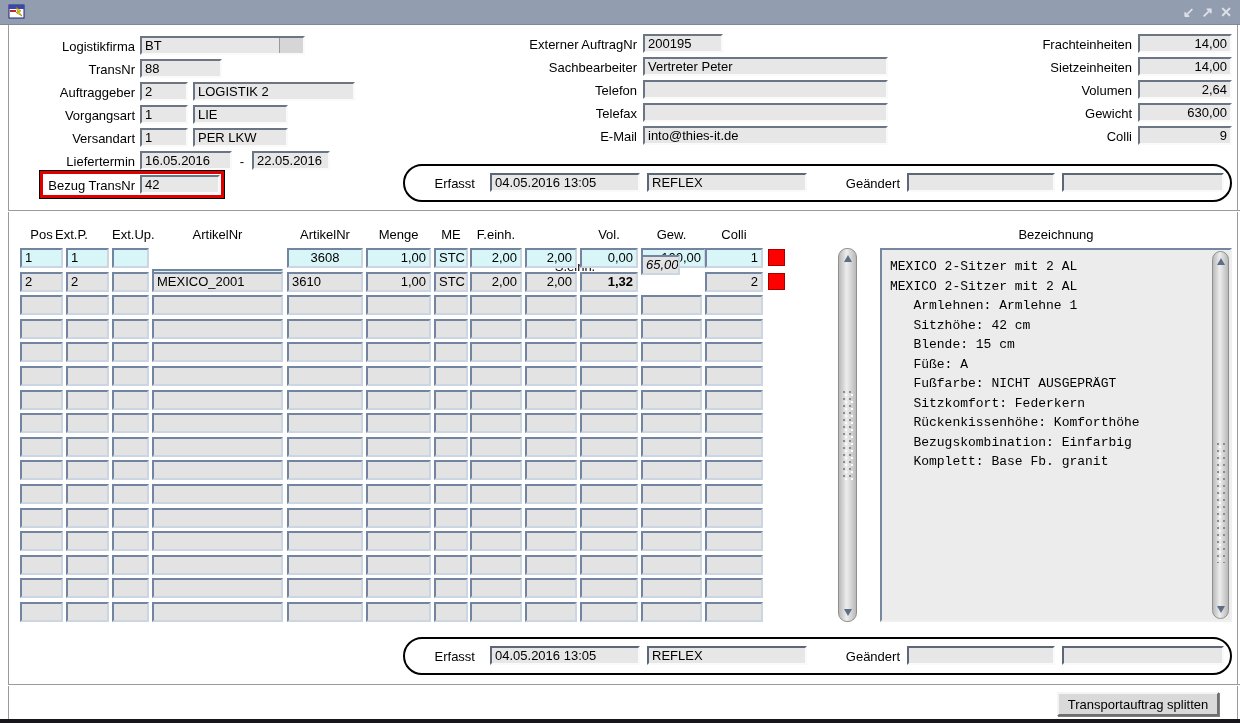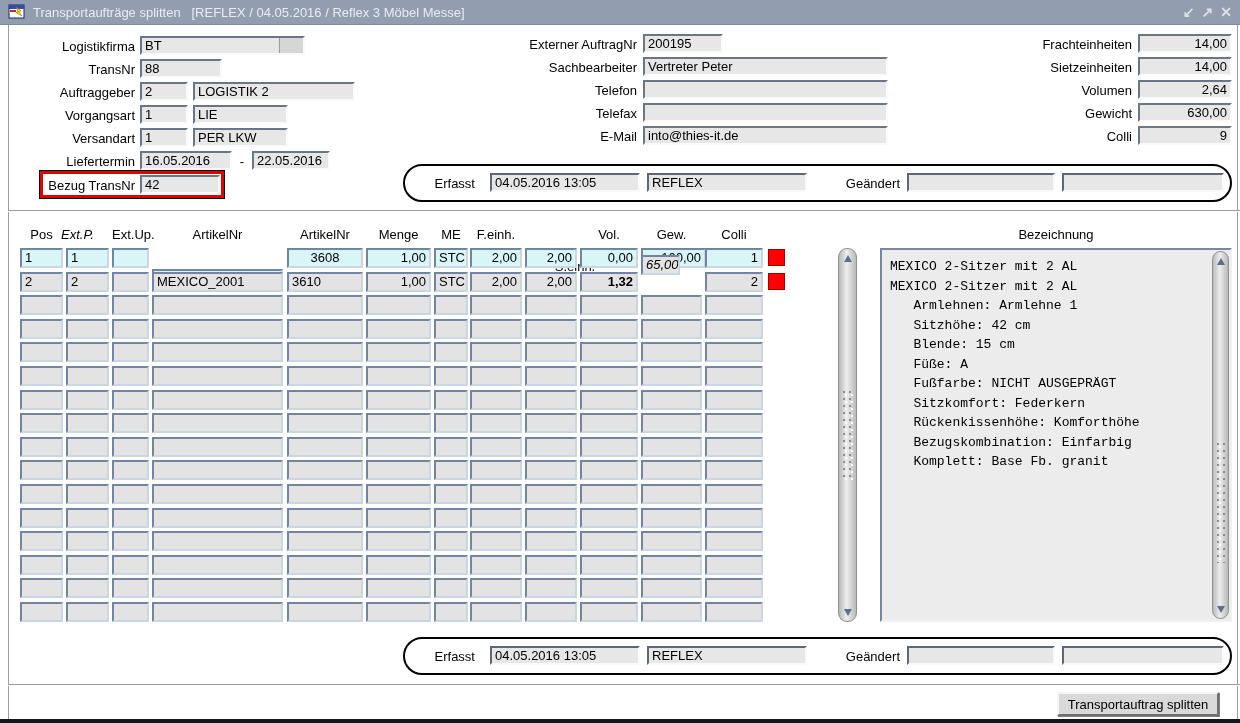--- a/index.html
+++ b/index.html
@@ -84,21 +84,20 @@
 
 <div class="titlebar" style="background: rgb(147, 157, 176);">
   <span style="display:inline-flex">
     <svg width="18" height="18" viewBox="0 0 18 18">
       <rect x="1" y="2" width="15" height="13" fill="#ffffff" stroke="#1a237e"></rect>
       <rect x="1" y="2" width="15" height="4" fill="#3949ab"></rect>
       <rect x="2" y="7" width="6" height="2" fill="#c62828"></rect>
       <polygon points="8,4 13,8 10.5,8.5 14,13 8,9.5 10,9" fill="#ffd600" stroke="#8d6e00" stroke-width="0.6"></polygon>
     </svg>
   </span>
-  <span class="title">Transportaufträge splitten   [REFLEX / 04.05.2016 / Reflex 3 Möbel Messe]</span>
   <span class="win-controls">
     <span>↙</span>
     <span>↗</span>
     <span>✕</span>
   </span>
 </div>
 
 <div class="vline" style="left:8px;top:25px;height:694px"></div>
 <div class="vline" style="left:1237px;top:25px;height:694px"></div>
 <div class="hline" style="top:210px"></div>
@@ -217,21 +216,21 @@
   <div class="fld" style="left:502px;width:148px">
       <span></span>
     </div>
   <div class="fld" style="left:657px;width:162px">
       <span></span>
     </div>
 </div>
 
 <div id="grid-headers">
     <div class="col-hdr" style="left: 0px; width: 43px;">Pos</div>
-    <div class="col-hdr" style="left: 36px; width: 43px; font-style: italic;">Ext.P.</div>
+    <div class="col-hdr" style="left: 30px; width: 43px;">Ext.P.</div>
     <div class="col-hdr" style="left: 92px; width: 37px;">Ext.Up.</div>
     <div class="col-hdr" style="left: 132px; width: 131px;">ArtikelNr</div>
     <div class="col-hdr" style="left: 267px; width: 76px;">ArtikelNr</div>
     <div class="col-hdr" style="left: 346px; width: 65px;">Menge</div>
     <div class="col-hdr" style="left: 414px; width: 34px;">ME</div>
     <div class="col-hdr" style="left: 450px; width: 52px;">F.einh.</div>
     <div class="col-hdr" style="left: 529px; width: 52px; margin-top: 32px;">S.einh.</div>
     <div class="col-hdr" style="left: 560px; width: 58px;">Vol.</div>
     <div class="col-hdr" style="left: 621px; width: 61px;">Gew.</div>
     <div class="col-hdr" style="left: 685px; width: 58px;">Colli</div>

